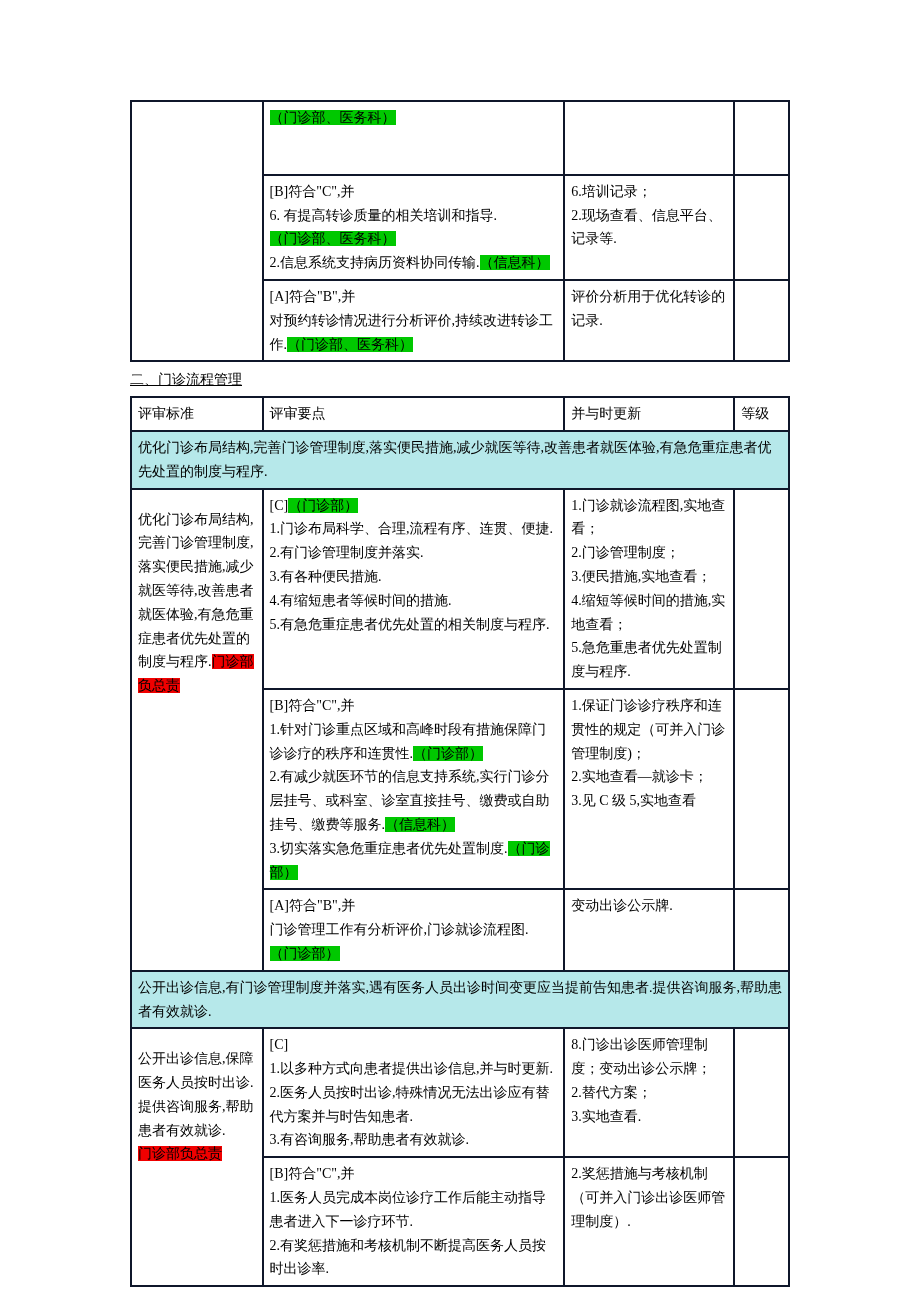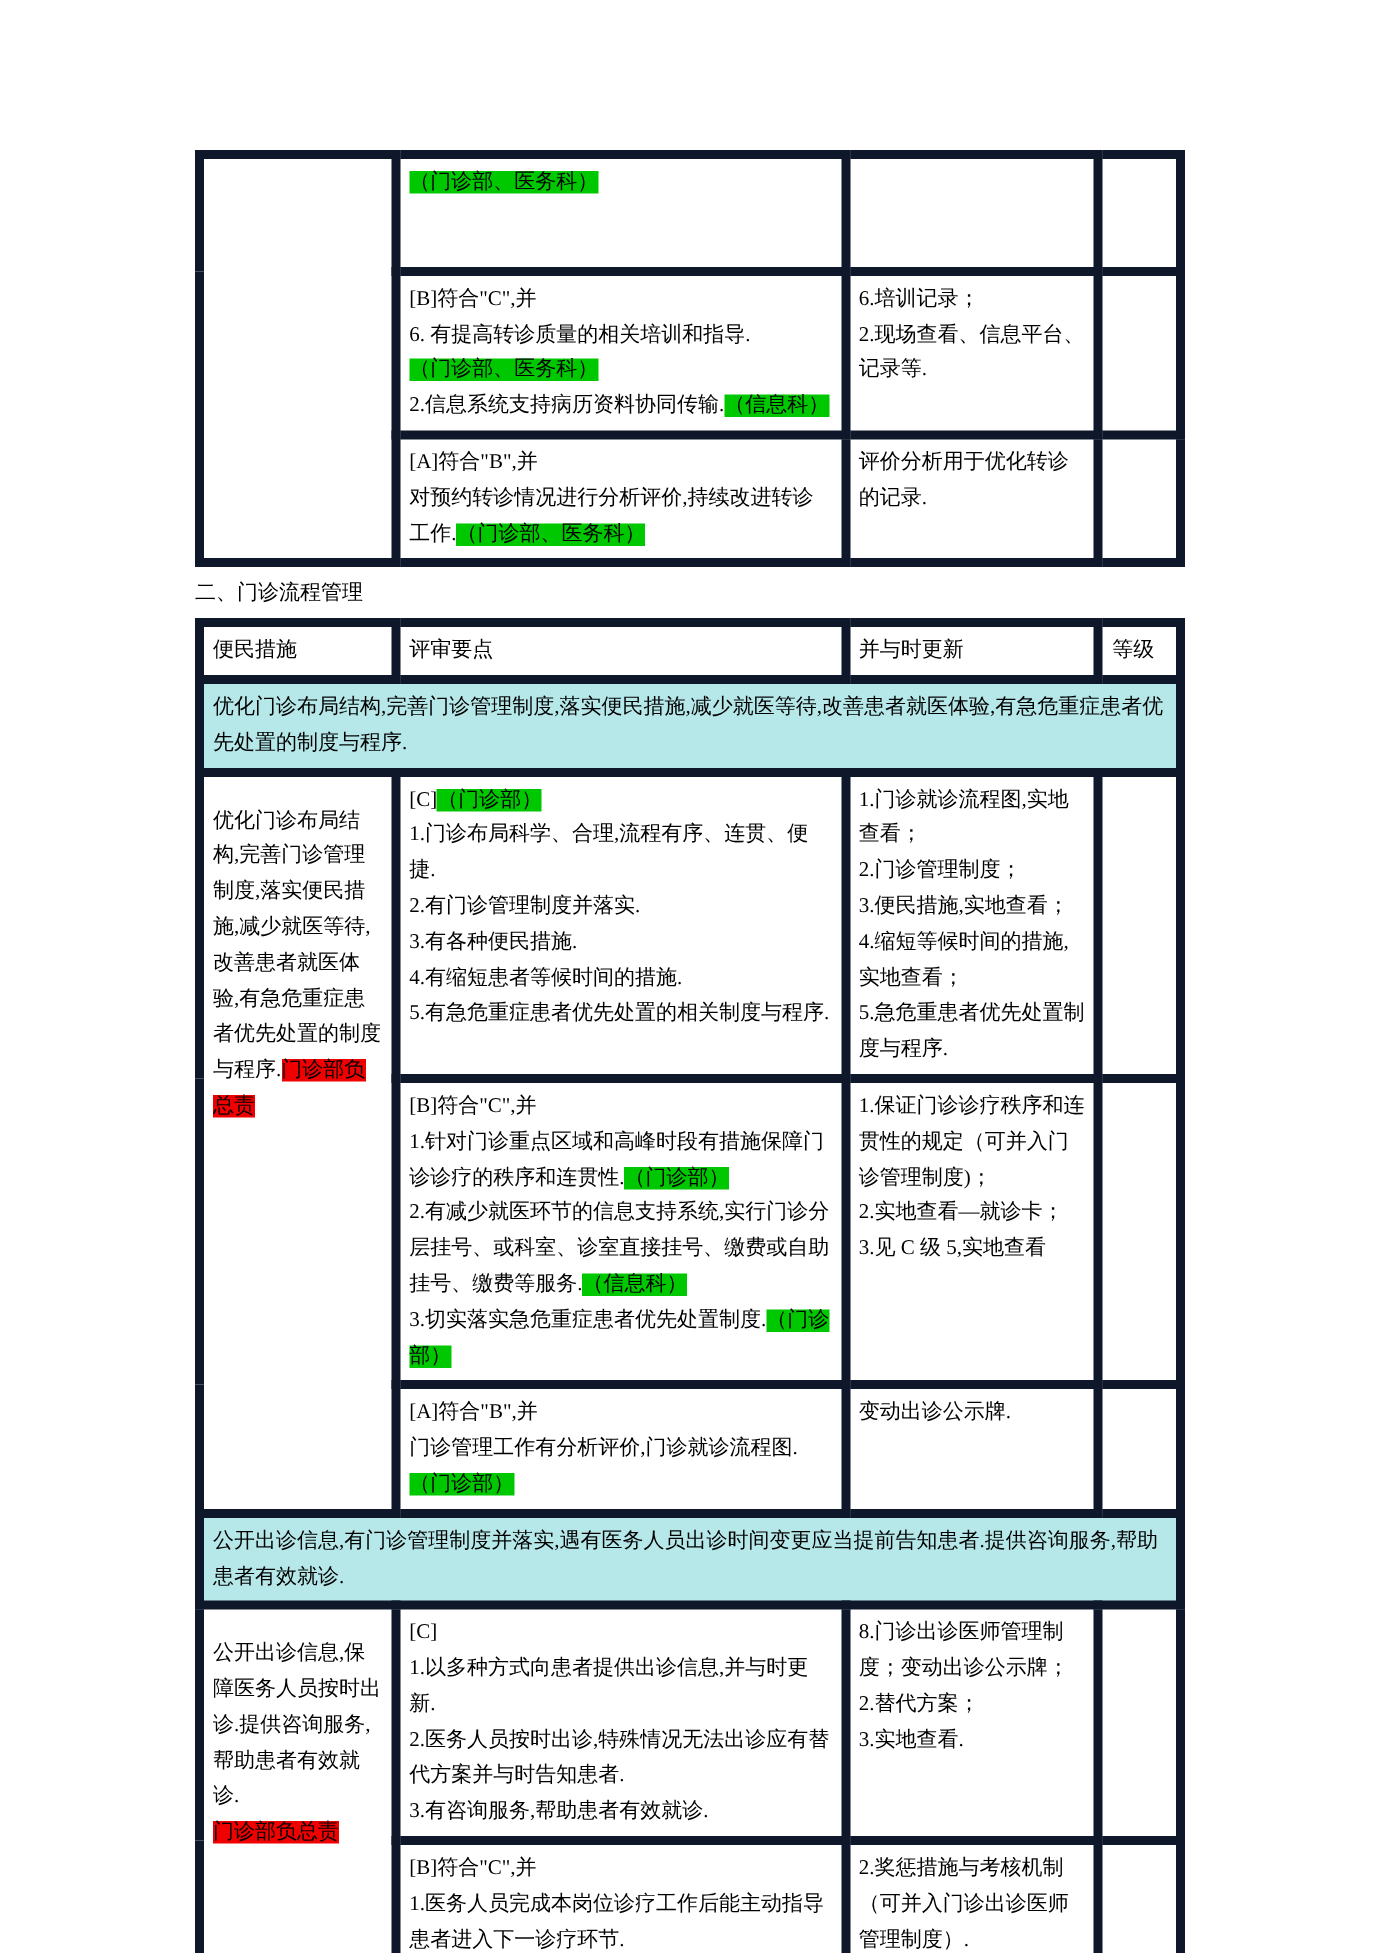--- a/index.html
+++ b/index.html
@@ -12,32 +12,32 @@
     width: 920px;
     box-sizing: border-box;
     line-height: 1.7;
   }
   table {
     border-collapse: collapse;
     width: 100%;
     table-layout: fixed;
   }
   td {
-    border: 6px solid #0f172a;
+    border: 2px solid #0f172a;
     padding: 4px 6px;
     vertical-align: top;
     word-wrap: break-word;
   }
   .col1 { width: 120px; }
   .col2 { width: 275px; }
   .col3 { width: 155px; }
   .col4 { width: 50px; }
   .hl-green { background: #00c800; }
   .hl-red { background: #f00000; color: #000; }
-  .sec-title { margin: 6px 0 4px 0; }
+  .sec-title { margin: 6px 0 4px 0; text-decoration: underline; }
   .sec-header-row td { background: #b6e8ea; }
 </style>
 </head>
 <body>
 
 <table>
   <colgroup>
     <col class="col1">
       <col class="col2">
       <col class="col3">
@@ -83,21 +83,21 @@
 
 <table>
   <colgroup>
     <col class="col1">
       <col class="col2">
       <col class="col3">
       <col class="col4">
   </colgroup>
   <tbody>
       <tr>
-    <td>便民措施</td>
+    <td>评审标准</td>
     <td>评审要点</td>
     <td>并与时更新</td>
     <td>等级</td>
   </tr>
   <tr class="sec-header-row">
     <td colspan="4">优化门诊布局结构,完善门诊管理制度,落实便民措施,减少就医等待,改善患者就医体验,有急危重症患者优先处置的制度与程序.</td>
   </tr>
   <tr>
     <td rowspan="3">
       <div style="height:14px"></div>

